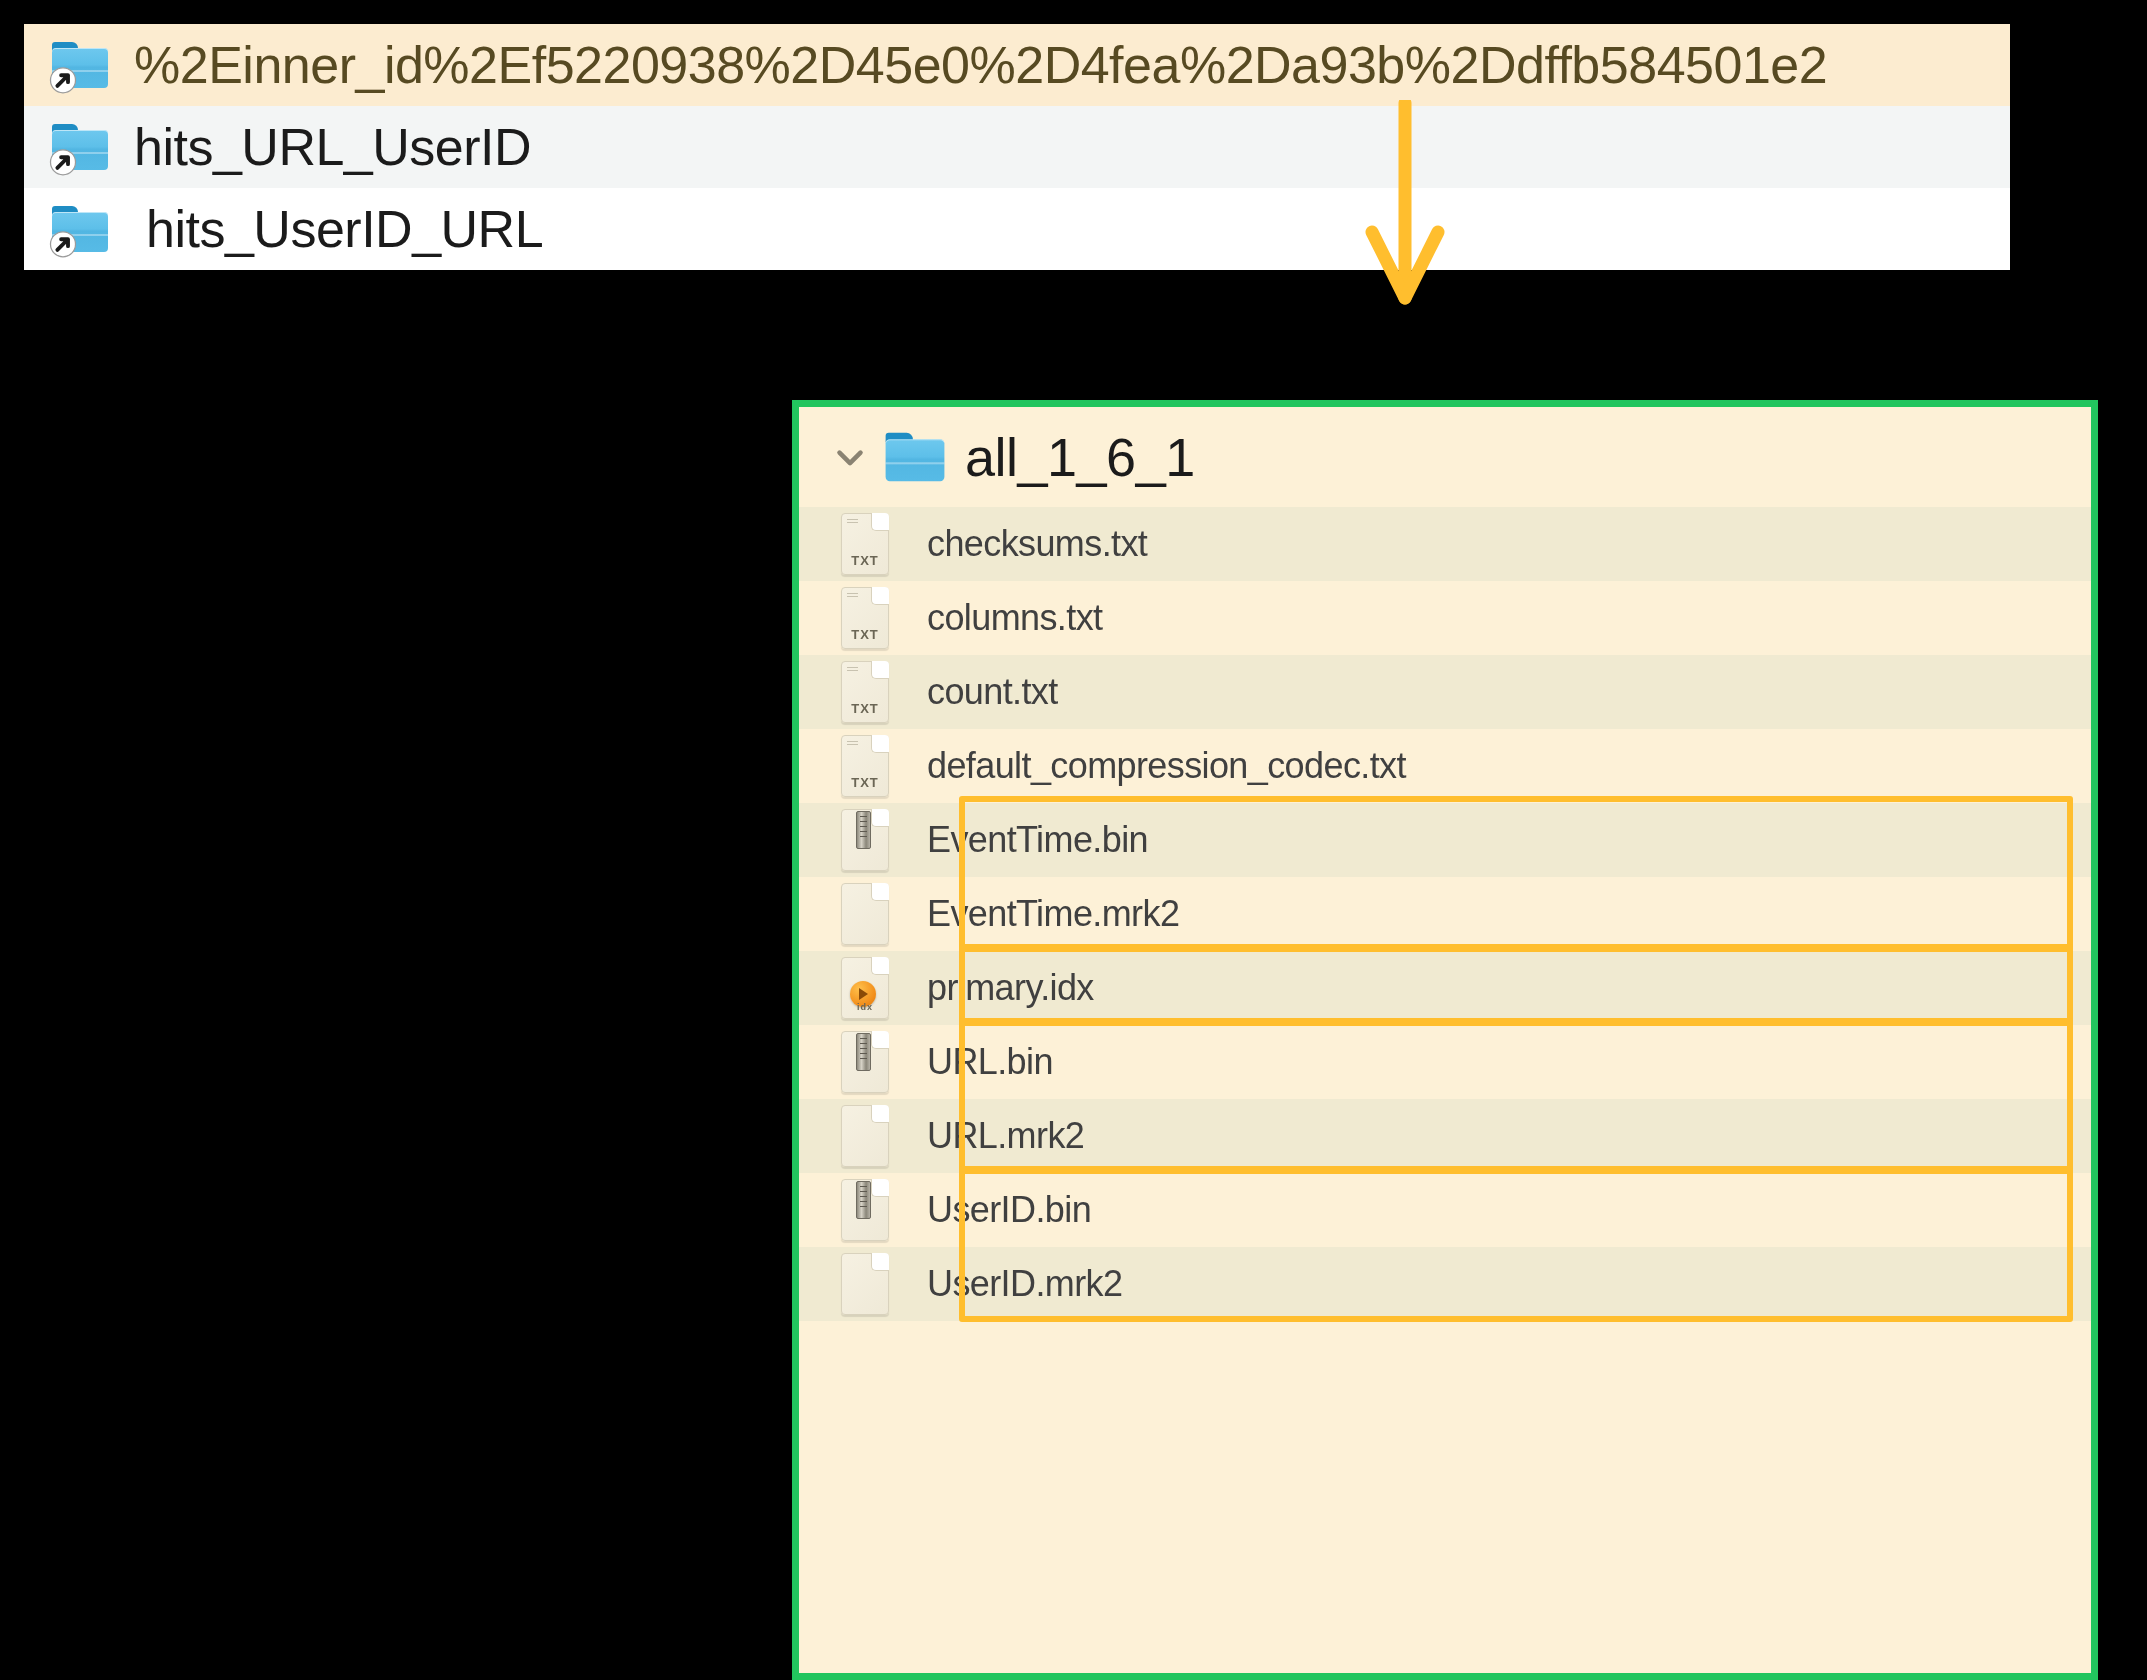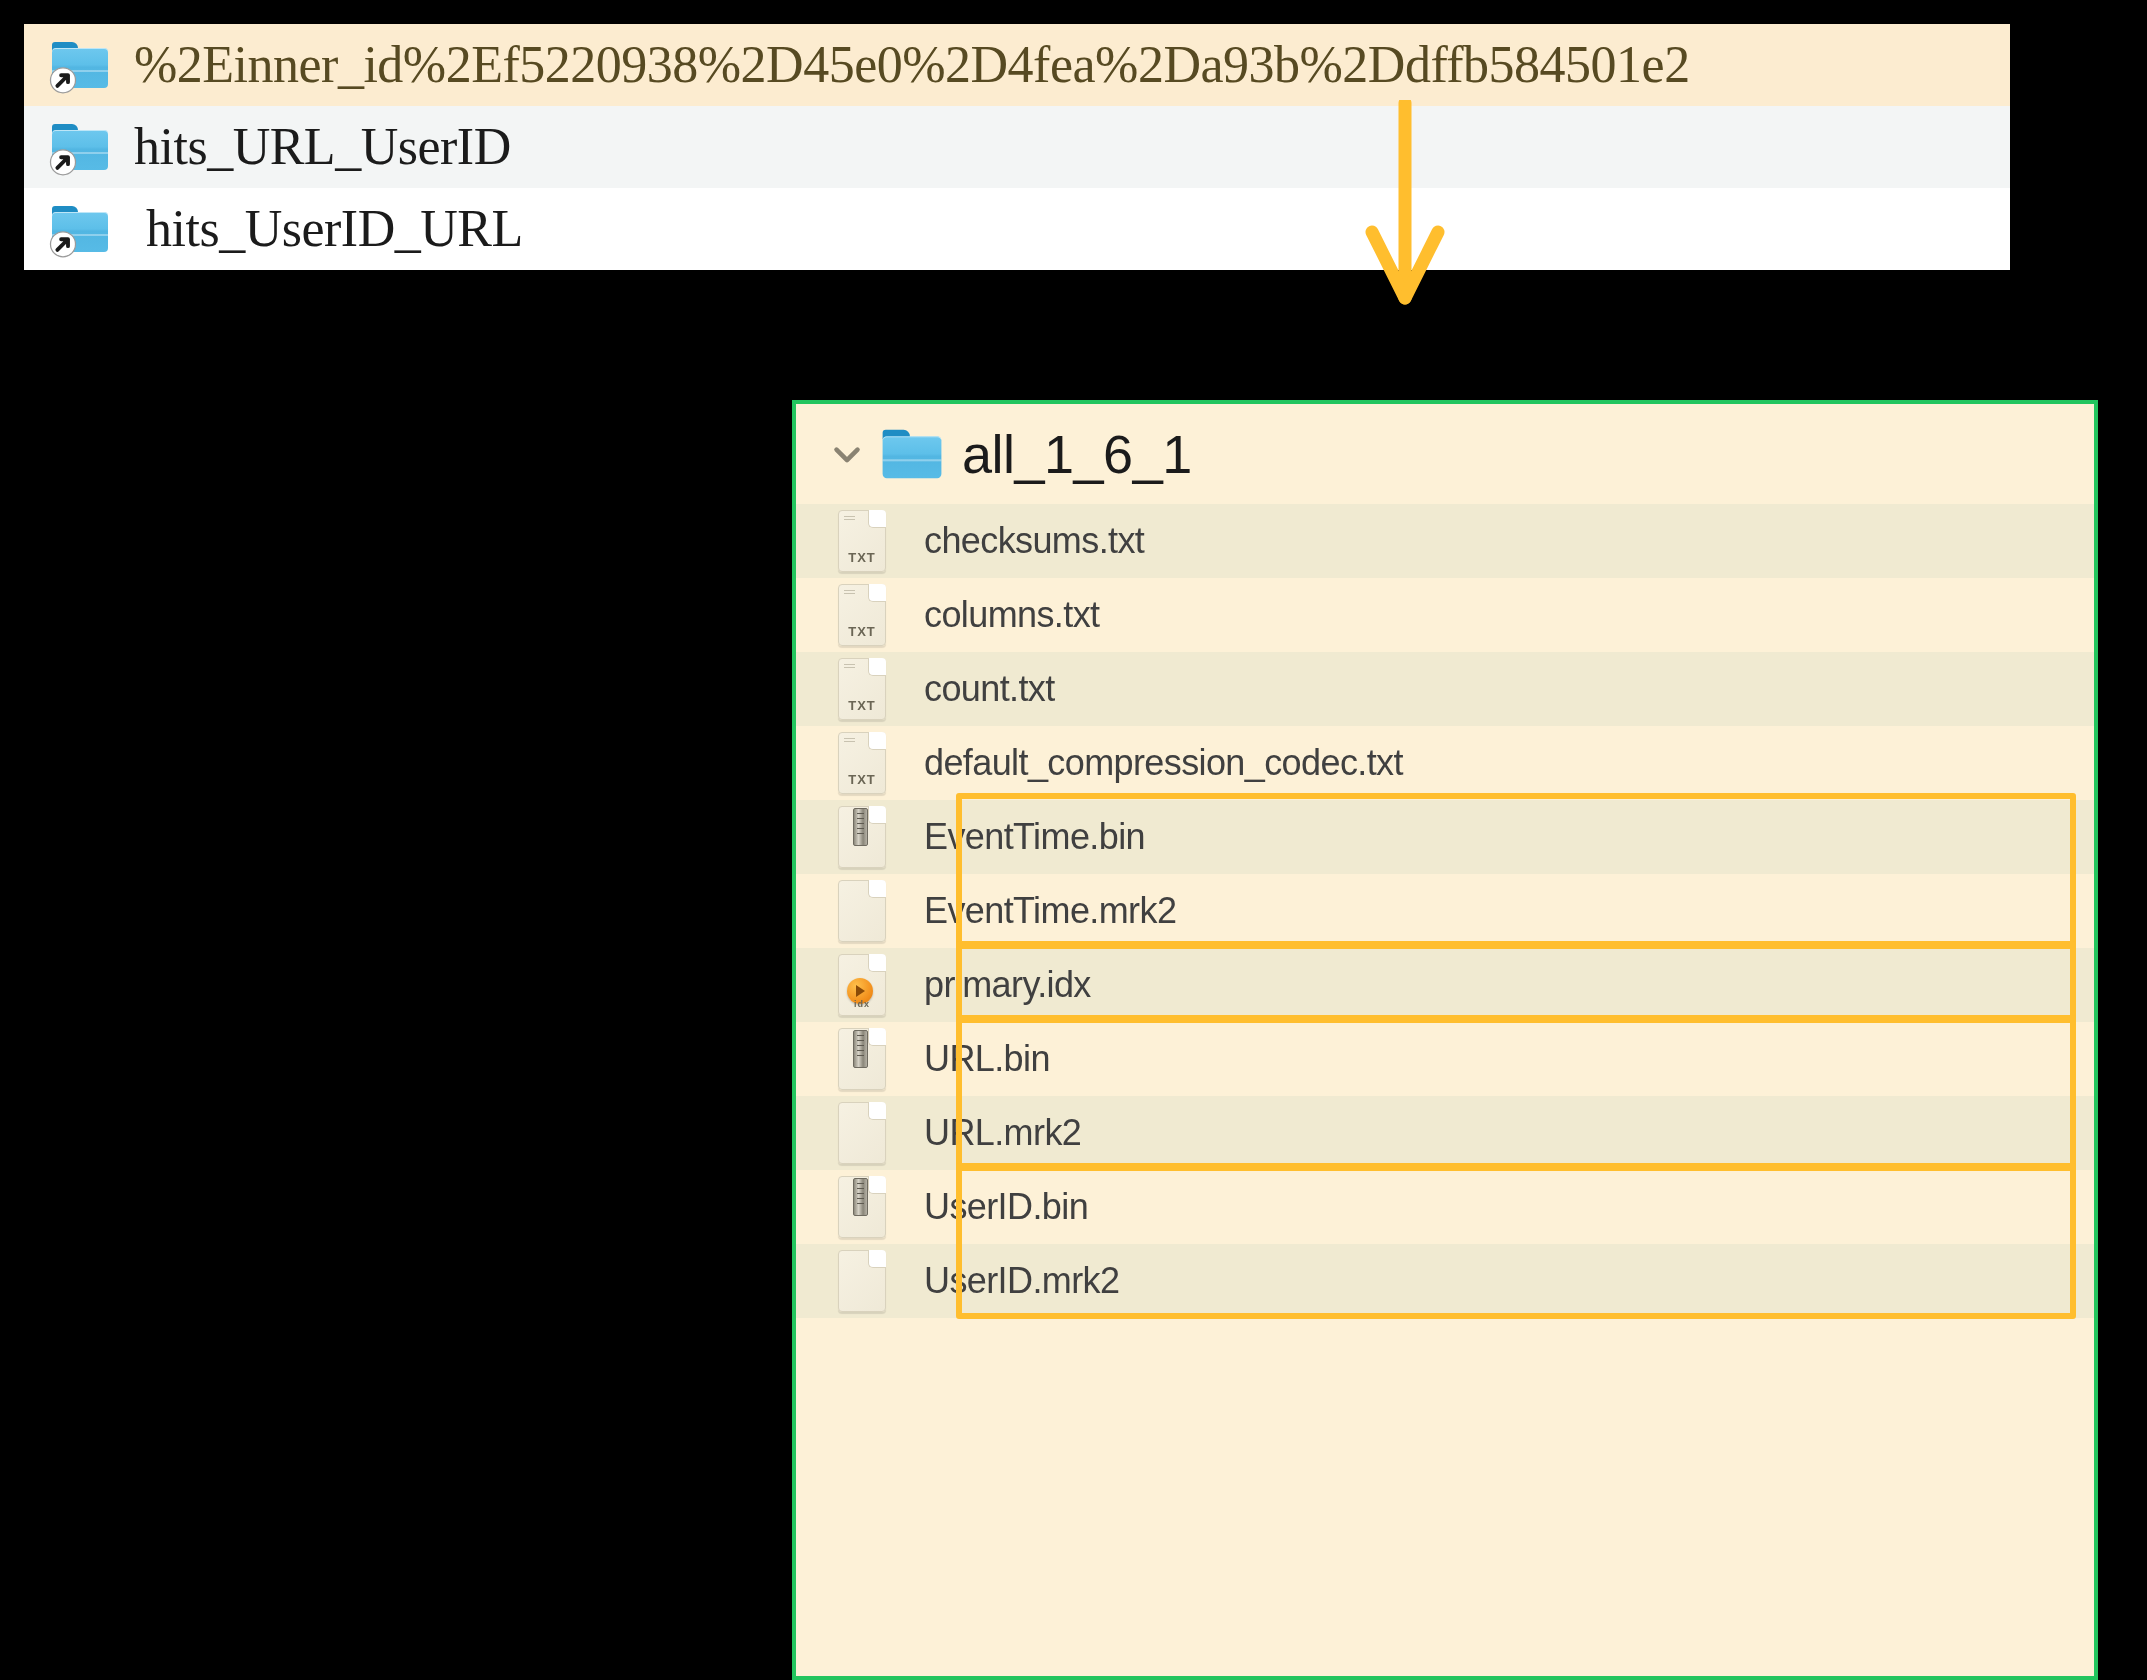--- a/index.html
+++ b/index.html
@@ -17,21 +17,20 @@
   }
 
   
   .top-panel {
     position: absolute;
     left: 24px;
     top: 24px;
     width: 1986px;
     background: #ffffff;
     overflow: hidden;
-    font-family: Liberation Serif, serif;
   }
   .tp-row {
     display: flex;
     align-items: center;
     height: 82px;
     padding-left: 28px;
     box-sizing: border-box;
     white-space: nowrap;
   }
   .tp-row.r-highlight { background: #fcecd0; }
@@ -87,21 +86,21 @@
   .connector { position: absolute; left: 1350px; top: 100px; }
 
   
   .tree-panel {
     position: absolute;
     left: 792px;
     top: 400px;
     width: 1306px;
     height: 1280px;
     box-sizing: border-box;
-    border: 4px solid #22c55e;
+    border: 7px solid #22c55e;
     background: #fdf1d7;
     overflow: hidden;
   }
   .tree-head {
     display: flex;
     align-items: center;
     height: 100px;
     padding-left: 22px;
     box-sizing: border-box;
     background: #fdf1d7;

